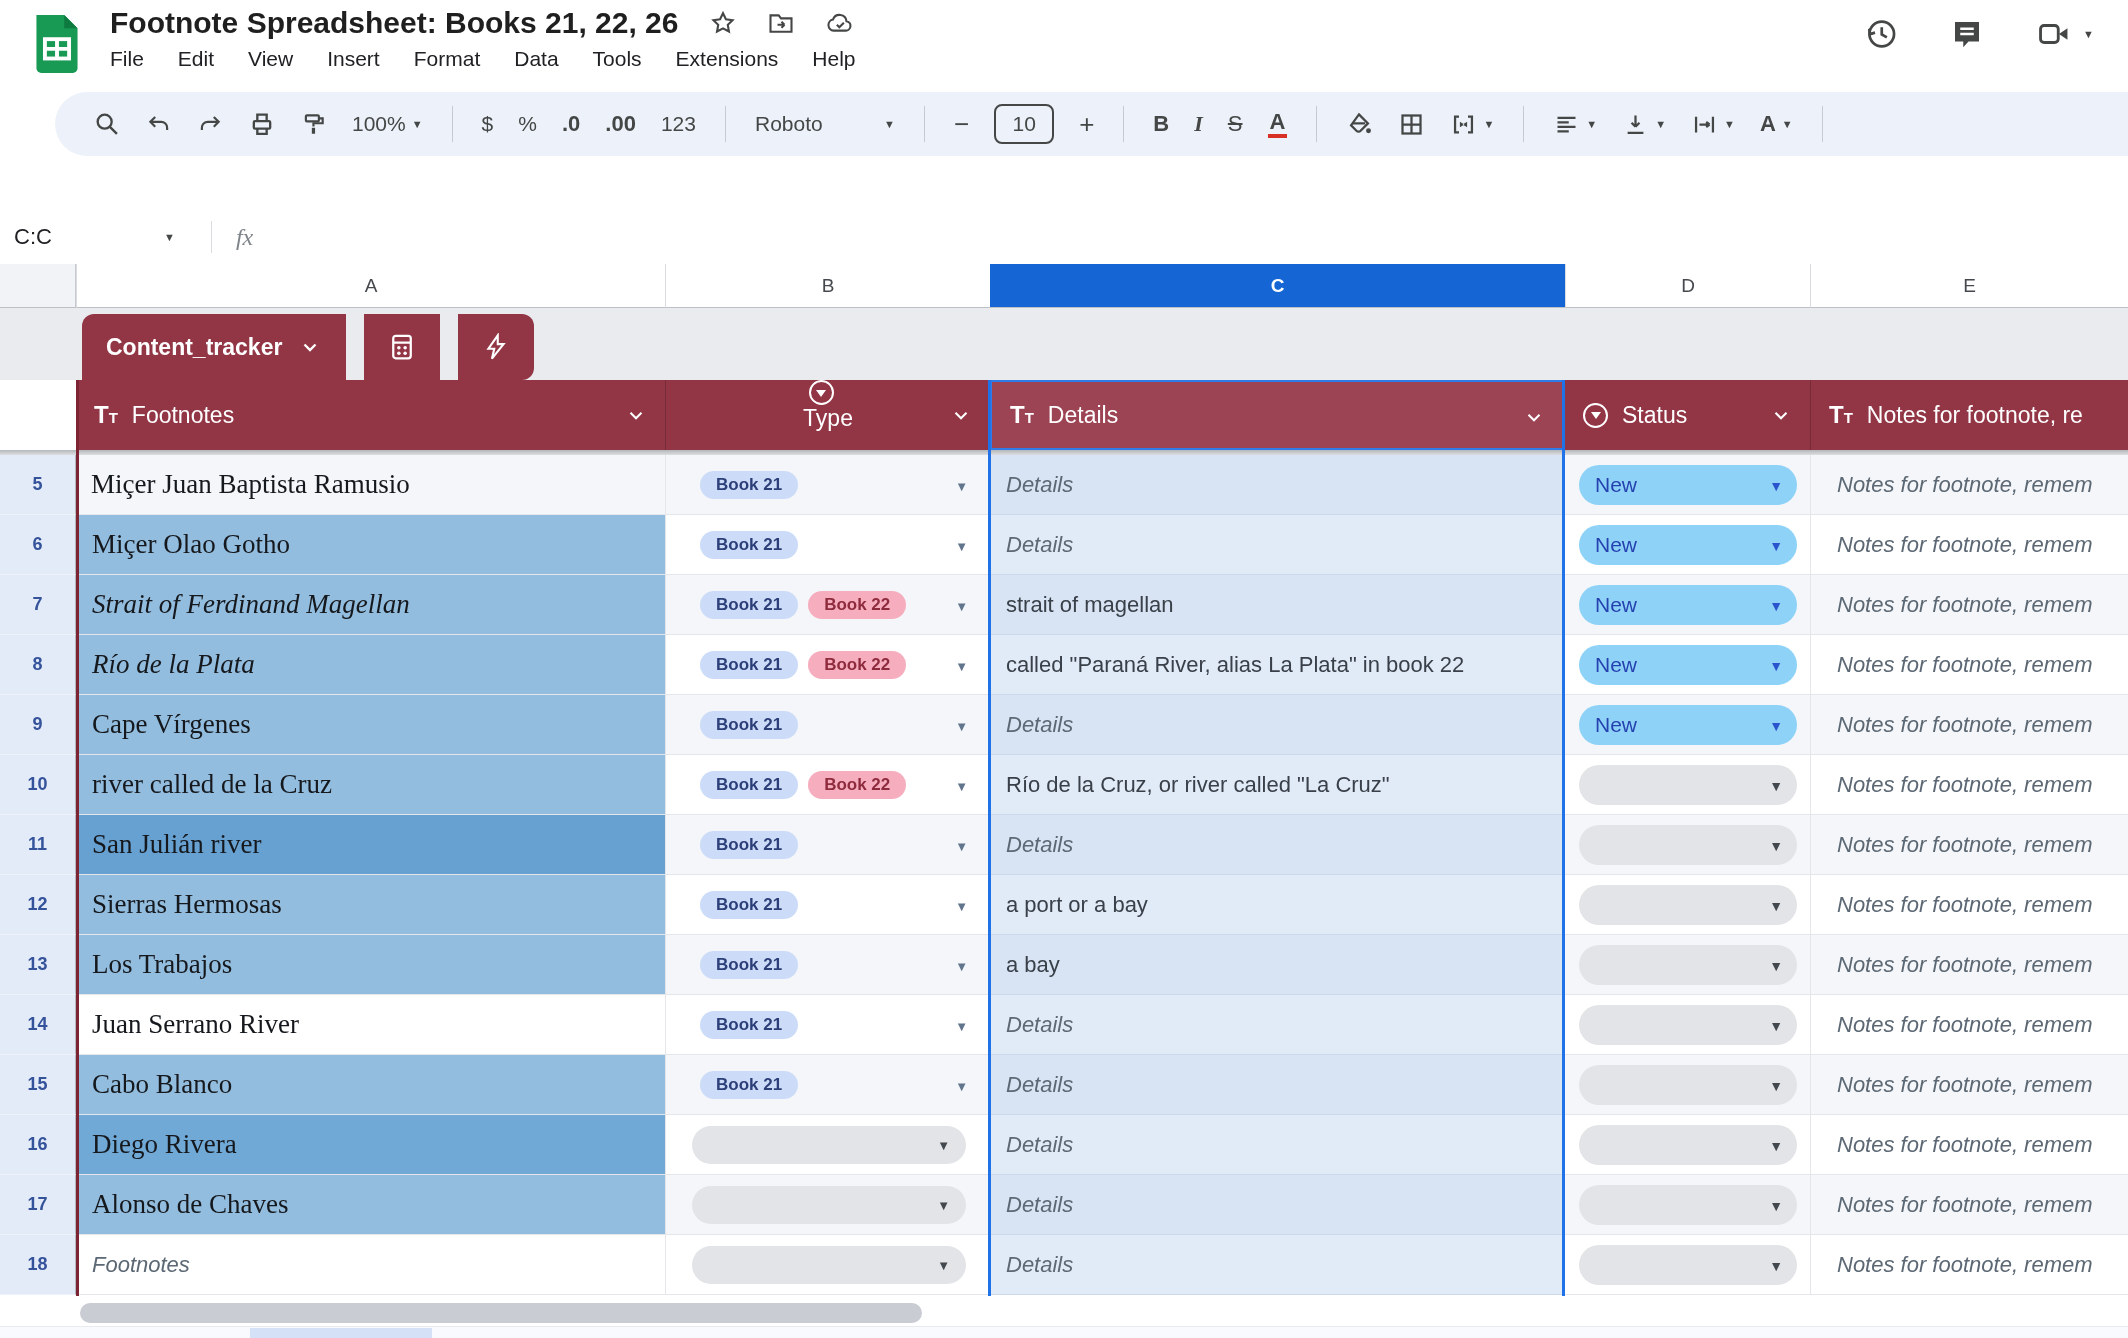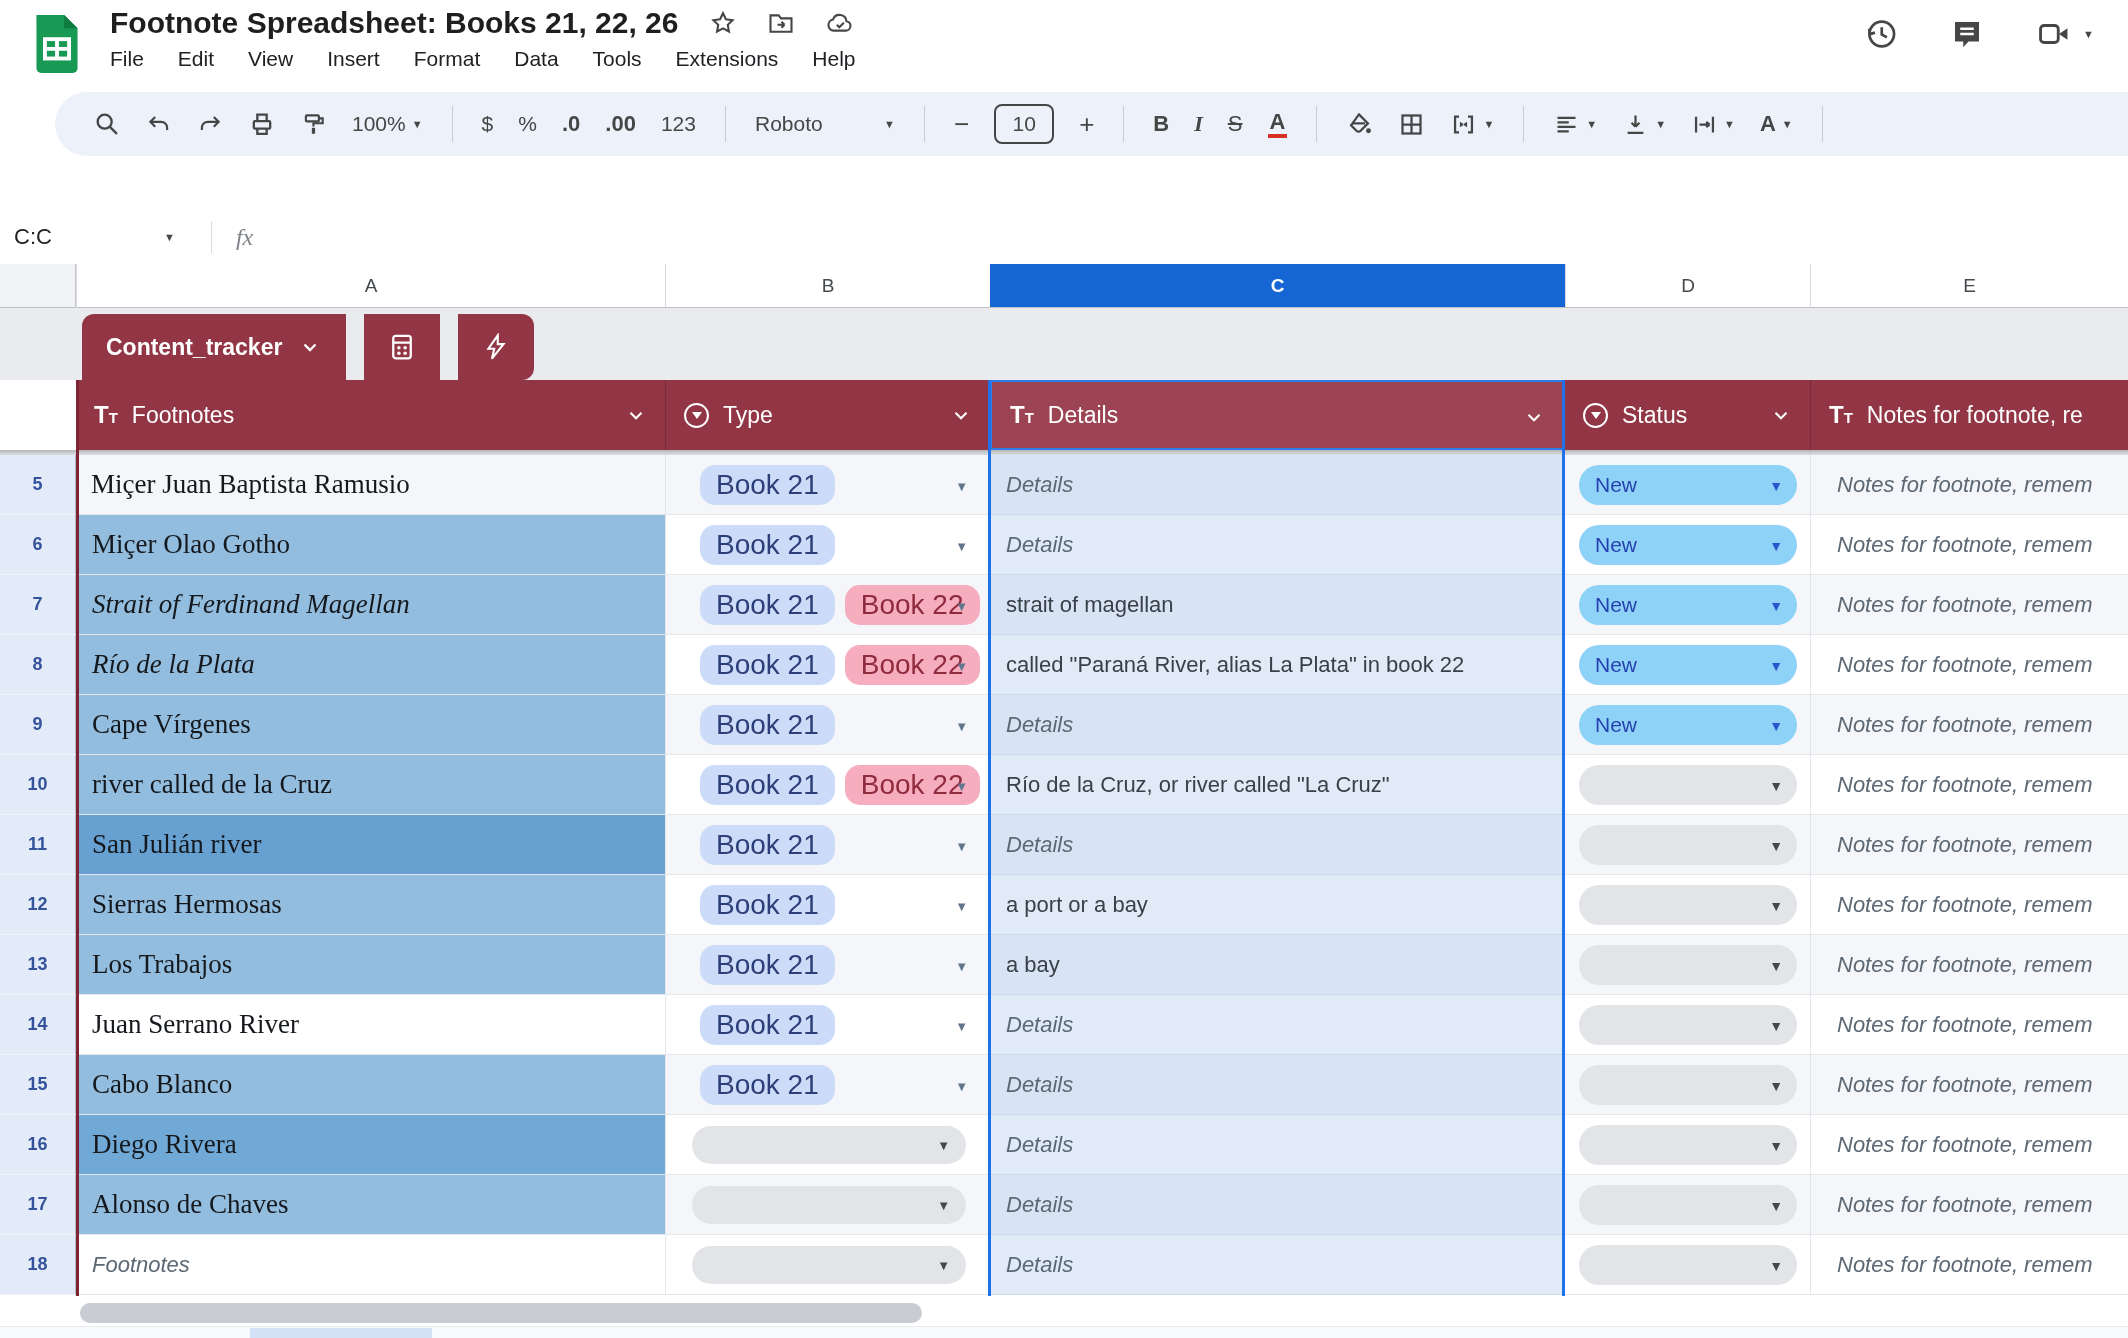--- a/index.html
+++ b/index.html
@@ -69,21 +69,21 @@
   .ca{left:76px;width:589px;padding-left:16px;border-bottom:1px solid #e4e6e9;
       font-family:"Liberation Serif",serif;font-size:27px;color:#15181c;}
   .ca.it{font-style:italic;}
   .ca.ph{font-family:"Liberation Sans",sans-serif;font-style:italic;font-size:22px;color:#5c6874;}
   .cb{left:665px;width:325px;border-bottom:1px solid #e4e6e9;border-left:1px solid #e4e6e9;
       padding-left:34px;gap:10px;}
   .cc{left:990px;width:575px;border-bottom:1px solid #ccd9ea;padding-left:16px;font-size:22px;}
   .cd{left:1565px;width:245px;border-bottom:1px solid #e4e6e9;}
   .ce{left:1810px;width:318px;border-bottom:1px solid #e4e6e9;border-left:1px solid #e4e6e9;
       padding-left:26px;font-style:italic;font-size:22px;color:#5c6874;white-space:nowrap;overflow:hidden;}
-  .chip{border-radius:15px;padding:4px 16px;font-size:28px;font-weight:400;white-space:nowrap;}
+  .chip{border-radius:15px;padding:4px 16px;font-size:17px;font-weight:700;white-space:nowrap;}
   .cell-dd{position:absolute;right:22px;top:24px;font-size:13px;color:#61758c;}
   .gray-pill{position:absolute;left:26px;right:24px;top:11px;height:38px;border-radius:19px;background:#e3e4e7;}
   .gray-pill .cell-dd{right:16px;top:12px;color:#43484e;}
   .status-pill{position:absolute;left:14px;top:10px;width:218px;height:40px;border-radius:20px;
                display:flex;align-items:center;padding-left:16px;box-sizing:border-box;
                font-size:21px;font-weight:500;}
   .status-pill .cell-dd{right:14px;top:13px;font-size:14px;}
   .details-ph{font-style:italic;color:#5c6874;}
   .details-val{color:#394049;}
   
@@ -317,21 +317,21 @@
     </div>
   </div>
 
   <div class="th-cell" style="left:76px;width:589px;">
     <span class="tt">T<span class="s">T</span></span>
     <span class="th-label">Footnotes</span>
     <svg class="th-chev" width="22" height="22" viewBox="0 0 24 24">
         <path d="M6 9.5 L12 15.5 L18 9.5" fill="none" stroke="#fff" stroke-width="2.2"></path>
       </svg>
   </div>
-  <div class="th-cell th-sep" style="left:665px;width:325px;">
+  <div class="th-cell th-sep" style="left:665px;width:325px;flex-direction:column;">
     <span class="ddcircle">
         <i></i>
       </span>
     <span class="th-label">Type</span>
     <svg class="th-chev" width="22" height="22" viewBox="0 0 24 24">
         <path d="M6 9.5 L12 15.5 L18 9.5" fill="none" stroke="#fff" stroke-width="2.2"></path>
       </svg>
   </div>
   <div class="th-cell" style="left:990px;width:575px;background:#9c4354;border:2px solid #2f7ce8;">
     <span class="tt">T<span class="s">T</span></span>

